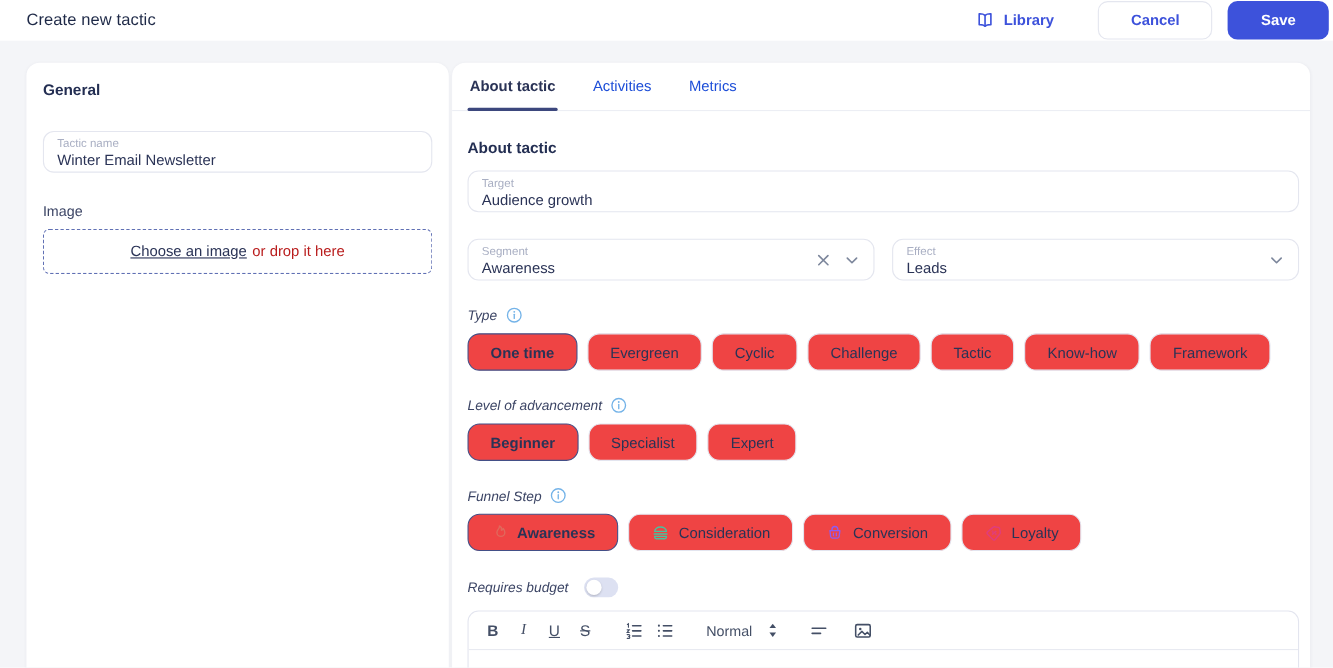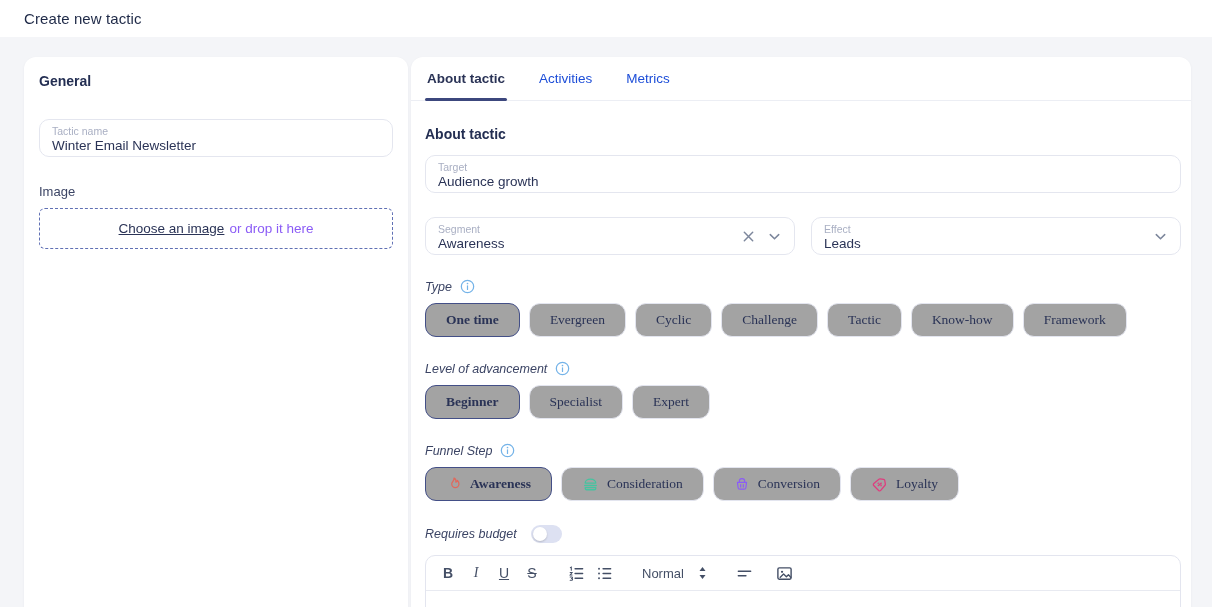--- a/index.html
+++ b/index.html
@@ -55,21 +55,21 @@
   .field .fvalue { font-size:13.5px; color:#2a3356; line-height:1.25; white-space:nowrap; }
   .tactic-field { margin-top:30px; }
   .image-label { font-size:13px; color:#3c4565; margin-top:27px; }
   .dropzone {
     margin-top:9px; height:41px;
     border:1px dashed #6070b4; border-radius:6px;
     display:flex; align-items:center; justify-content:center;
     font-size:13.5px; cursor:pointer; background:#fff;
   }
   .dropzone .dz-link { color:#2a3356; text-decoration:underline; margin-right:5px; }
-  .dropzone .dz-rest { color:#8b5cf6; }
+  .dropzone .dz-rest { color:#b91c1c; }
   
   .tabbar {
     display:flex; gap:30px; padding:0 14px; height:44px;
     border-bottom:1px solid #eceef4; align-items:center;
   }
   .tab {
     position:relative; height:100%; display:flex; align-items:center;
     font-size:13.5px; color:#1d4ed8; cursor:pointer;
     background:none; border:none; font-family:inherit; padding:0 2px;
   }
@@ -85,23 +85,23 @@
   .select-icons {
     position:absolute; right:12px; top:0; bottom:0;
     display:flex; align-items:center; gap:12px; color:#7d879c;
   }
   .icon-btn { background:none; border:none; cursor:pointer; padding:0; display:flex; color:#7d879c; }
   .label-row { display:flex; align-items:center; gap:8px; margin-top:24px; }
   .field-label { font-size:12.5px; color:#3c4565;font-style:italic; }
   .info-icon { display:flex; cursor:pointer; }
   .pill-row { display:flex; gap:9px; margin-top:9px; }
   .pill {
-    height:34px; padding:0 20px; background:#a3a3a3;
+    height:34px; padding:0 20px; background:#ef4444;
     border:1px solid #e3e5ef; border-radius:11px;
-    font-size:13.5px; color:#2a3356; font-family:Liberation Serif, serif;
+    font-size:13.5px; color:#2a3356; font-family:Liberation Sans, sans-serif;
     cursor:pointer; display:flex; align-items:center; gap:8px;
   }
   .pill.selected { border:1.6px solid #434f87; font-weight:bold; }
   .pill .ficon { display:flex; }
   
   .budget-row { display:flex; align-items:center; gap:14px; margin-top:24px; }
   .toggle {
     width:31px; height:18px; border-radius:10px; background:#dde1f2;
     position:relative; cursor:pointer; border:none;
   }
@@ -129,20 +129,33 @@
     display:flex; align-items:center; gap:14px; cursor:pointer;
     color:#444f66; font-size:13px; padding:0 6px; background:none; border:none; font-family:inherit;
   }
   .editor-content { padding:13px 12px; font-size:13.5px; color:#3b4464; line-height:1.5; }
 </style>
 </head>
 <body>
 
 <div class="header">
   <div class="header-title">Create new tactic</div>
+  <div class="header-actions">
+    <button class="btn-library">
+      <span style="display:flex;">
+        <svg width="17" height="17" viewBox="0 0 24 24" fill="none" stroke="#3d52db" stroke-width="2.1" stroke-linejoin="round" stroke-linecap="round">
+          <path d="M12 5.5C10.4 4.2 8.3 3.5 5.5 3.5h-1v14h1c2.8 0 4.9.7 6.5 2 1.6-1.3 3.7-2 6.5-2h1v-14h-1c-2.8 0-4.9.7-6.5 2z"></path>
+          <path d="M12 5.5v14"></path>
+        </svg>
+      </span>
+      <span>Library</span>
+    </button>
+    <button class="btn-cancel">Cancel</button>
+    <button class="btn-save">Save</button>
+  </div>
 </div>
 
 <div class="main">
 
   <div class="card card-left">
     <div class="section-heading">General</div>
 
     <div class="field tactic-field">
       <span class="flabel">Tactic name</span>
       <span class="fvalue">Winter Email Newsletter</span>

